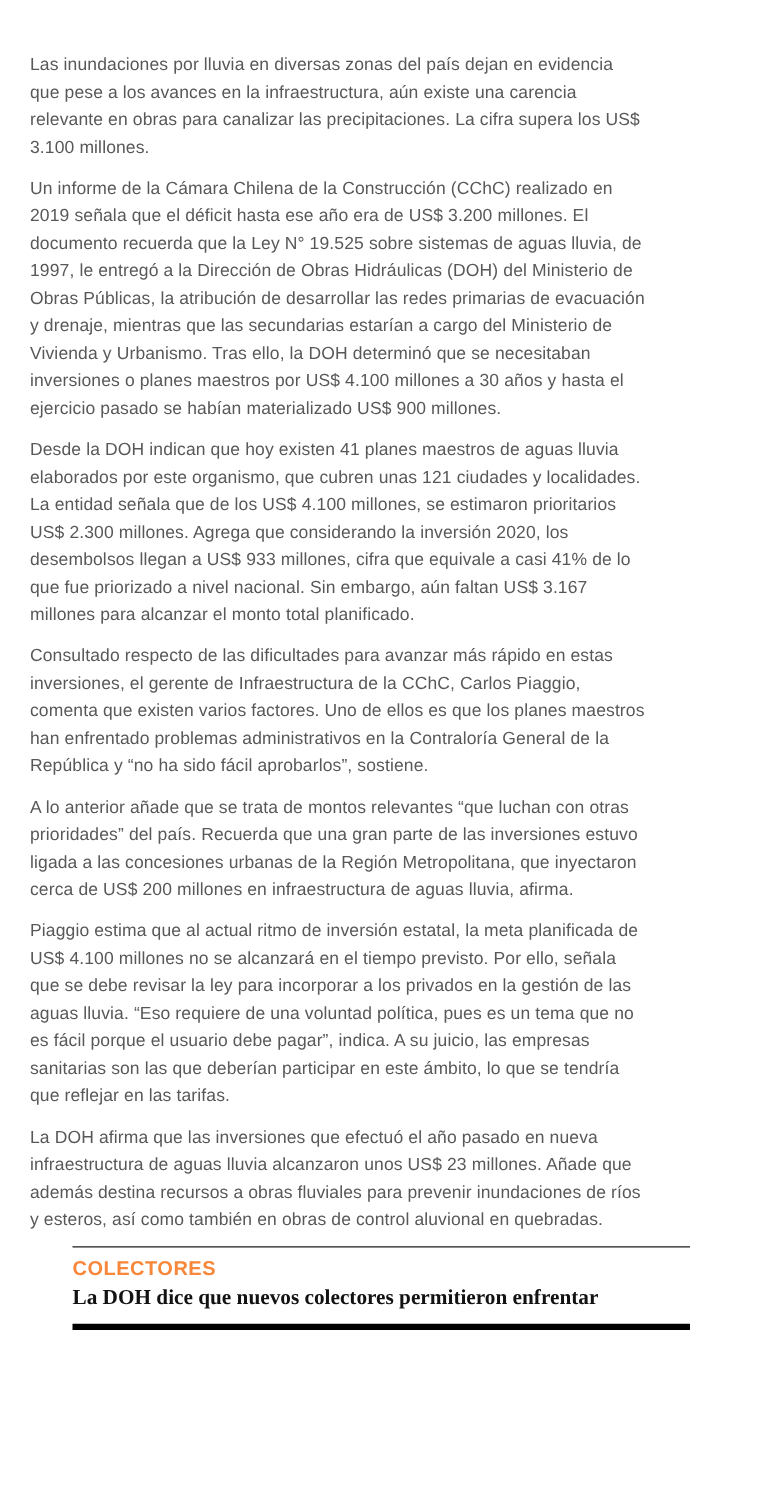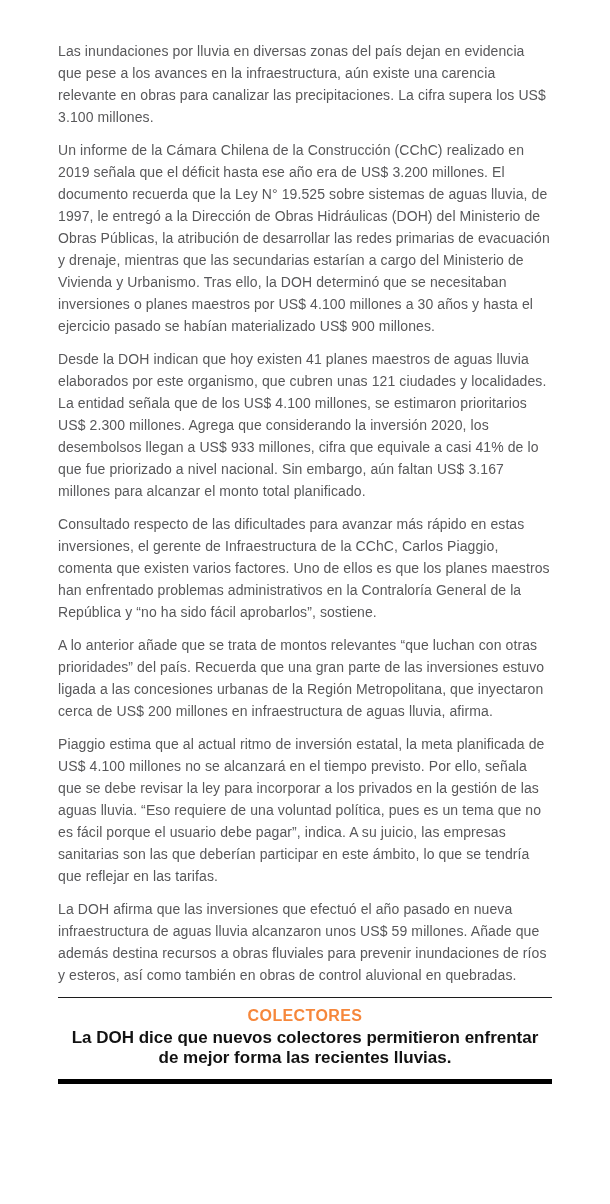--- a/index.html
+++ b/index.html
@@ -4,73 +4,72 @@
 <style>
   html, body { margin: 0; padding: 0; }
   body {
     width: 610px;
     height: 1204px;
     background: #ffffff;
     overflow: hidden;
     font-family: "Liberation Sans", "DejaVu Sans", sans-serif;
   }
   .article {
-    padding: 40px 58px 0 58px;
+    padding: 40px 58px 0 24px;
     width: 494px;
   }
   .article p {
     margin: 0 0 11px 0;
     font-size: 14px;
     line-height: 22px;
     color: #58585A;
     letter-spacing: 0.1px;
   }
   .footer {
     margin: 6px 58px 4px 58px;
     width: 494px;
-    text-align: center;
   }
   .rule-thin {
     height: 0;
     border-top: 1px solid #1c1c1c;
     margin-bottom: 9px;
   }
   .kicker {
     font-size: 16px;
     font-weight: bold;
     letter-spacing: 0.4px;
     line-height: 18px;
     margin-bottom: 3px;
   }
   .headline {
     font-size: 17px;
     font-weight: bold;
     color: #121212;
     line-height: 20px;
+    font-family: Liberation Serif, serif;
   }
   .rule-thick {
     height: 5px;
     background: #000000;
     margin-top: 11px;
   }
 </style>
 </head>
 <body>
 
 <div class="article" style="color: rgb(88, 88, 90);">
   <p>Las inundaciones por lluvia en diversas zonas del país dejan en evidencia que pese a los avances en la infraestructura, aún existe una carencia relevante en obras para canalizar las precipitaciones. La cifra supera los US$ 3.100 millones.</p>
   <p>Un informe de la Cámara Chilena de la Construcción (CChC) realizado en 2019 señala que el déficit hasta ese año era de US$ 3.200 millones. El documento recuerda que la Ley N° 19.525 sobre sistemas de aguas lluvia, de 1997, le entregó a la Dirección de Obras Hidráulicas (DOH) del Ministerio de Obras Públicas, la atribución de desarrollar las redes primarias de evacuación y drenaje, mientras que las secundarias estarían a cargo del Ministerio de Vivienda y Urbanismo. Tras ello, la DOH determinó que se necesitaban inversiones o planes maestros por US$ 4.100 millones a 30 años y hasta el ejercicio pasado se habían materializado US$ 900 millones.</p>
   <p>Desde la DOH indican que hoy existen 41 planes maestros de aguas lluvia elaborados por este organismo, que cubren unas 121 ciudades y localidades. La entidad señala que de los US$ 4.100 millones, se estimaron prioritarios US$ 2.300 millones. Agrega que considerando la inversión 2020, los desembolsos llegan a US$ 933 millones, cifra que equivale a casi 41% de lo que fue priorizado a nivel nacional. Sin embargo, aún faltan US$ 3.167 millones para alcanzar el monto total planificado.</p>
   <p>Consultado respecto de las dificultades para avanzar más rápido en estas inversiones, el gerente de Infraestructura de la CChC, Carlos Piaggio, comenta que existen varios factores. Uno de ellos es que los planes maestros han enfrentado problemas administrativos en la Contraloría General de la República y “no ha sido fácil aprobarlos”, sostiene.</p>
   <p>A lo anterior añade que se trata de montos relevantes “que luchan con otras prioridades” del país. Recuerda que una gran parte de las inversiones estuvo ligada a las concesiones urbanas de la Región Metropolitana, que inyectaron cerca de US$ 200 millones en infraestructura de aguas lluvia, afirma.</p>
   <p>Piaggio estima que al actual ritmo de inversión estatal, la meta planificada de US$ 4.100 millones no se alcanzará en el tiempo previsto. Por ello, señala que se debe revisar la ley para incorporar a los privados en la gestión de las aguas lluvia. “Eso requiere de una voluntad política, pues es un tema que no es fácil porque el usuario debe pagar”, indica. A su juicio, las empresas sanitarias son las que deberían participar en este ámbito, lo que se tendría que reflejar en las tarifas.</p>
-  <p>La DOH afirma que las inversiones que efectuó el año pasado en nueva infraestructura de aguas lluvia alcanzaron unos US$ 59 millones. Añade que además destina recursos a obras fluviales para prevenir inundaciones de ríos y esteros, así como también en obras de control aluvional en quebradas.</p>
+  <p>La DOH afirma que las inversiones que efectuó el año pasado en nueva infraestructura de aguas lluvia alcanzaron unos US$ 23 millones. Añade que además destina recursos a obras fluviales para prevenir inundaciones de ríos y esteros, así como también en obras de control aluvional en quebradas.</p>
 </div>
 
 <div class="footer">
   <div class="rule-thin"></div>
   <div class="kicker" style="color: rgb(246, 135, 59);">COLECTORES</div>
   <div class="headline">
     <div>La DOH dice que nuevos colectores permitieron enfrentar</div>
-    <div>de mejor forma las recientes lluvias.</div>
   </div>
   <div class="rule-thick"></div>
 </div>
 
 </body></html>

